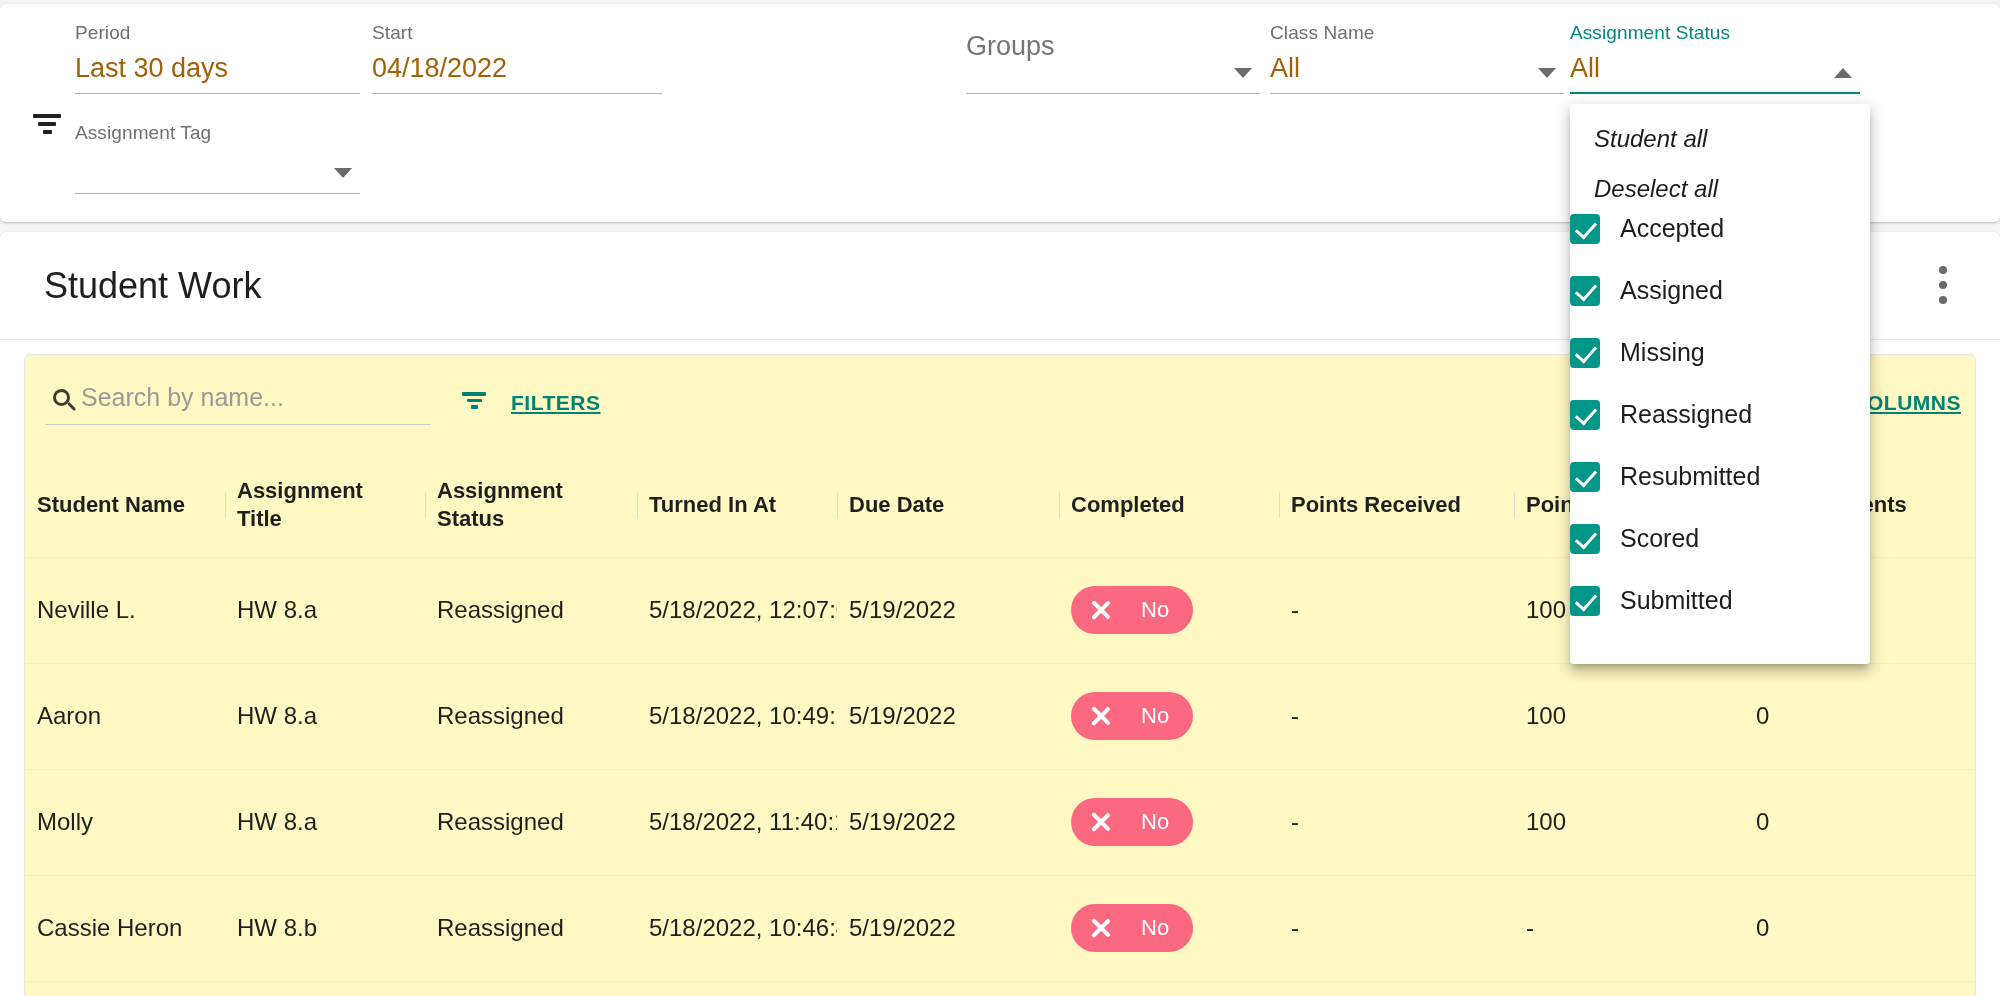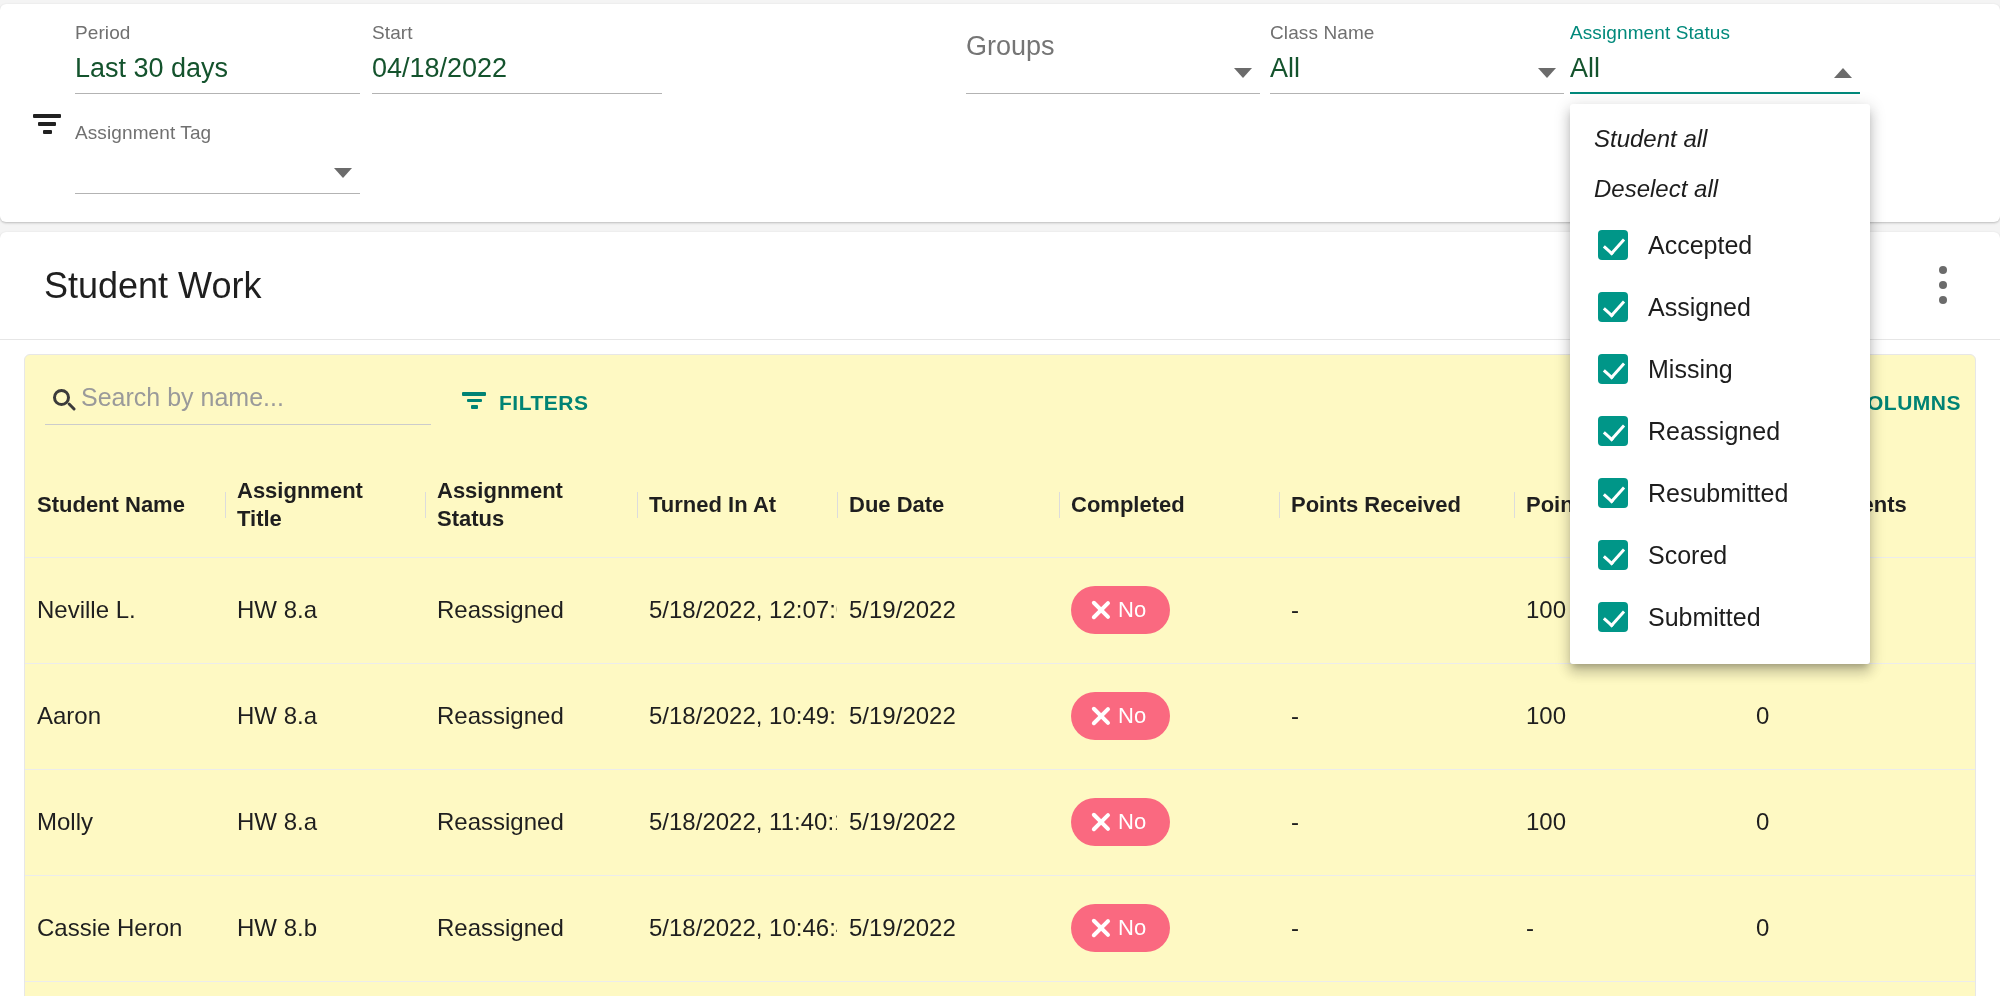--- a/index.html
+++ b/index.html
@@ -24,21 +24,21 @@
   .tune-icon i.b { width: 18px; height: 4px; }
   .tune-icon i.c { width: 9px;  height: 4px; margin-bottom:0; }
 
   .field { position: absolute; }
   .field .lbl {
     font-size: 19px; color: #707070; letter-spacing: .1px;
     white-space: nowrap; line-height: 22px;
   }
   .field .lbl.accent { color: #00897b; }
   .field .val {
-    font-size: 27px; color: #14532d; line-height: 36px; margin-top: 6px;
+    font-size: 27px; color: #a16207; line-height: 36px; margin-top: 6px;
     white-space: nowrap; overflow: hidden;
   }
   .field .val.ph { color: #757575; }
   .field .underline {
     position:absolute; left:0; bottom:0; height:1px; background:#b3b3b3; width:100%;
   }
   .field .underline.accent { height:2px; background:#00897b; }
   .caret {
     position: absolute; right: 8px; bottom: 16px;
     width: 0; height: 0; border-left: 9px solid transparent; border-right: 9px solid transparent;
@@ -51,21 +51,21 @@
     position: absolute; left: 1570px; top: 104px; width: 300px; height: 560px;
     background: #fff; border-radius: 3px;
     box-shadow: 0 5px 6px -3px rgba(0,0,0,.2), 0 9px 12px 1px rgba(0,0,0,.14), 0 3px 16px 2px rgba(0,0,0,.12);
     z-index: 50; padding-top: 10px; overflow: hidden;
   }
   .dd-action {
     font-size: 24px; font-style: italic; color: #1d1d1d;
     padding: 10px 0 10px 24px; line-height: 30px; cursor: pointer;
   }
   .dd-item {
-    display: flex; align-items: center; height: 62px; padding-left: 28px; cursor: pointer;
+    display: flex; align-items: flex-start; height: 62px; cursor: pointer;
   }
   .cbx {
     width: 30px; height: 30px; border-radius: 4px; background: #009688;
     position: relative; flex: 0 0 auto;
   }
   .cbx::after {
     content: ""; position: absolute; left: 10px; top: 4px;
     width: 9px; height: 17px; border: solid #fff; border-width: 0 3.5px 3.5px 0;
     transform: rotate(42deg);
   }
@@ -100,22 +100,22 @@
     transform: rotate(-45deg); transform-origin: top left; border-radius: 2px;
   }
   .search-input {
     width: 100%; border: none; outline: none; background: transparent;
     font-family: "Liberation Sans", sans-serif; font-size: 25px; color: #1f1f1f;
     padding: 2px 0 12px 36px; border-bottom: 1px solid #ccc;
   }
   .search-input::placeholder { color: #9a9a9a; }
 
   .tb-btn {
-    position: absolute; display: flex; align-items: center; gap: 12px;
-    font-size: 21px; font-weight: bold; letter-spacing: .5px; color: #008374; cursor: pointer;
+    position: absolute; display: flex; align-items: center; gap: 24px;
+    font-size: 21px; font-weight: bold; letter-spacing: .5px; color: #008374; cursor: pointer; text-decoration: underline;
   }
   .tb-btn.filters { left: 436px; top: 36px; }
   .tb-btn.columns { right: 14px; top: 36px; }
   .filter-glyph { display:block; width: 26px; height: 22px; }
   .filter-glyph i { display:block; background:#008374; border-radius:1px; margin: 0 auto 3px auto; }
   .filter-glyph i.a { width: 24px; height: 3.5px; }
   .filter-glyph i.b { width: 15px; height: 3.5px; }
   .filter-glyph i.c { width: 7px;  height: 3.5px; margin-bottom:0; }
 
   
@@ -129,21 +129,21 @@
     border-bottom: 1px solid #ececec; position: relative; white-space: normal;
     line-height: 28px;
   }
   table.grid th .sep {
     position: absolute; left: 0; top: 50%; margin-top: -13px; width: 1px; height: 26px; background: #dcdcdc;
   }
   table.grid td {
     height: 106px; font-size: 24px; color: #1f1f1f; border-bottom: 1px solid #ececec;
   }
   .pill {
-    display: inline-flex; align-items: center; gap: 5px;
+    display: inline-flex; align-items: center; gap: 28px;
     height: 48px; border-radius: 24px; padding: 0 24px 0 18px; color: #fff; font-size: 22px;
   }
   .pill.no  { background: #fa6980; }
   .gx { position: relative; width: 24px; height: 24px; flex: 0 0 auto; }
   .gx::before, .gx::after {
     content:""; position:absolute; left: 10px; top: 0; width: 3.5px; height: 24px; background:#fff; border-radius:2px;
   }
   .gx::before { transform: rotate(45deg); } .gx::after { transform: rotate(-45deg); }
 </style>
 </head>

